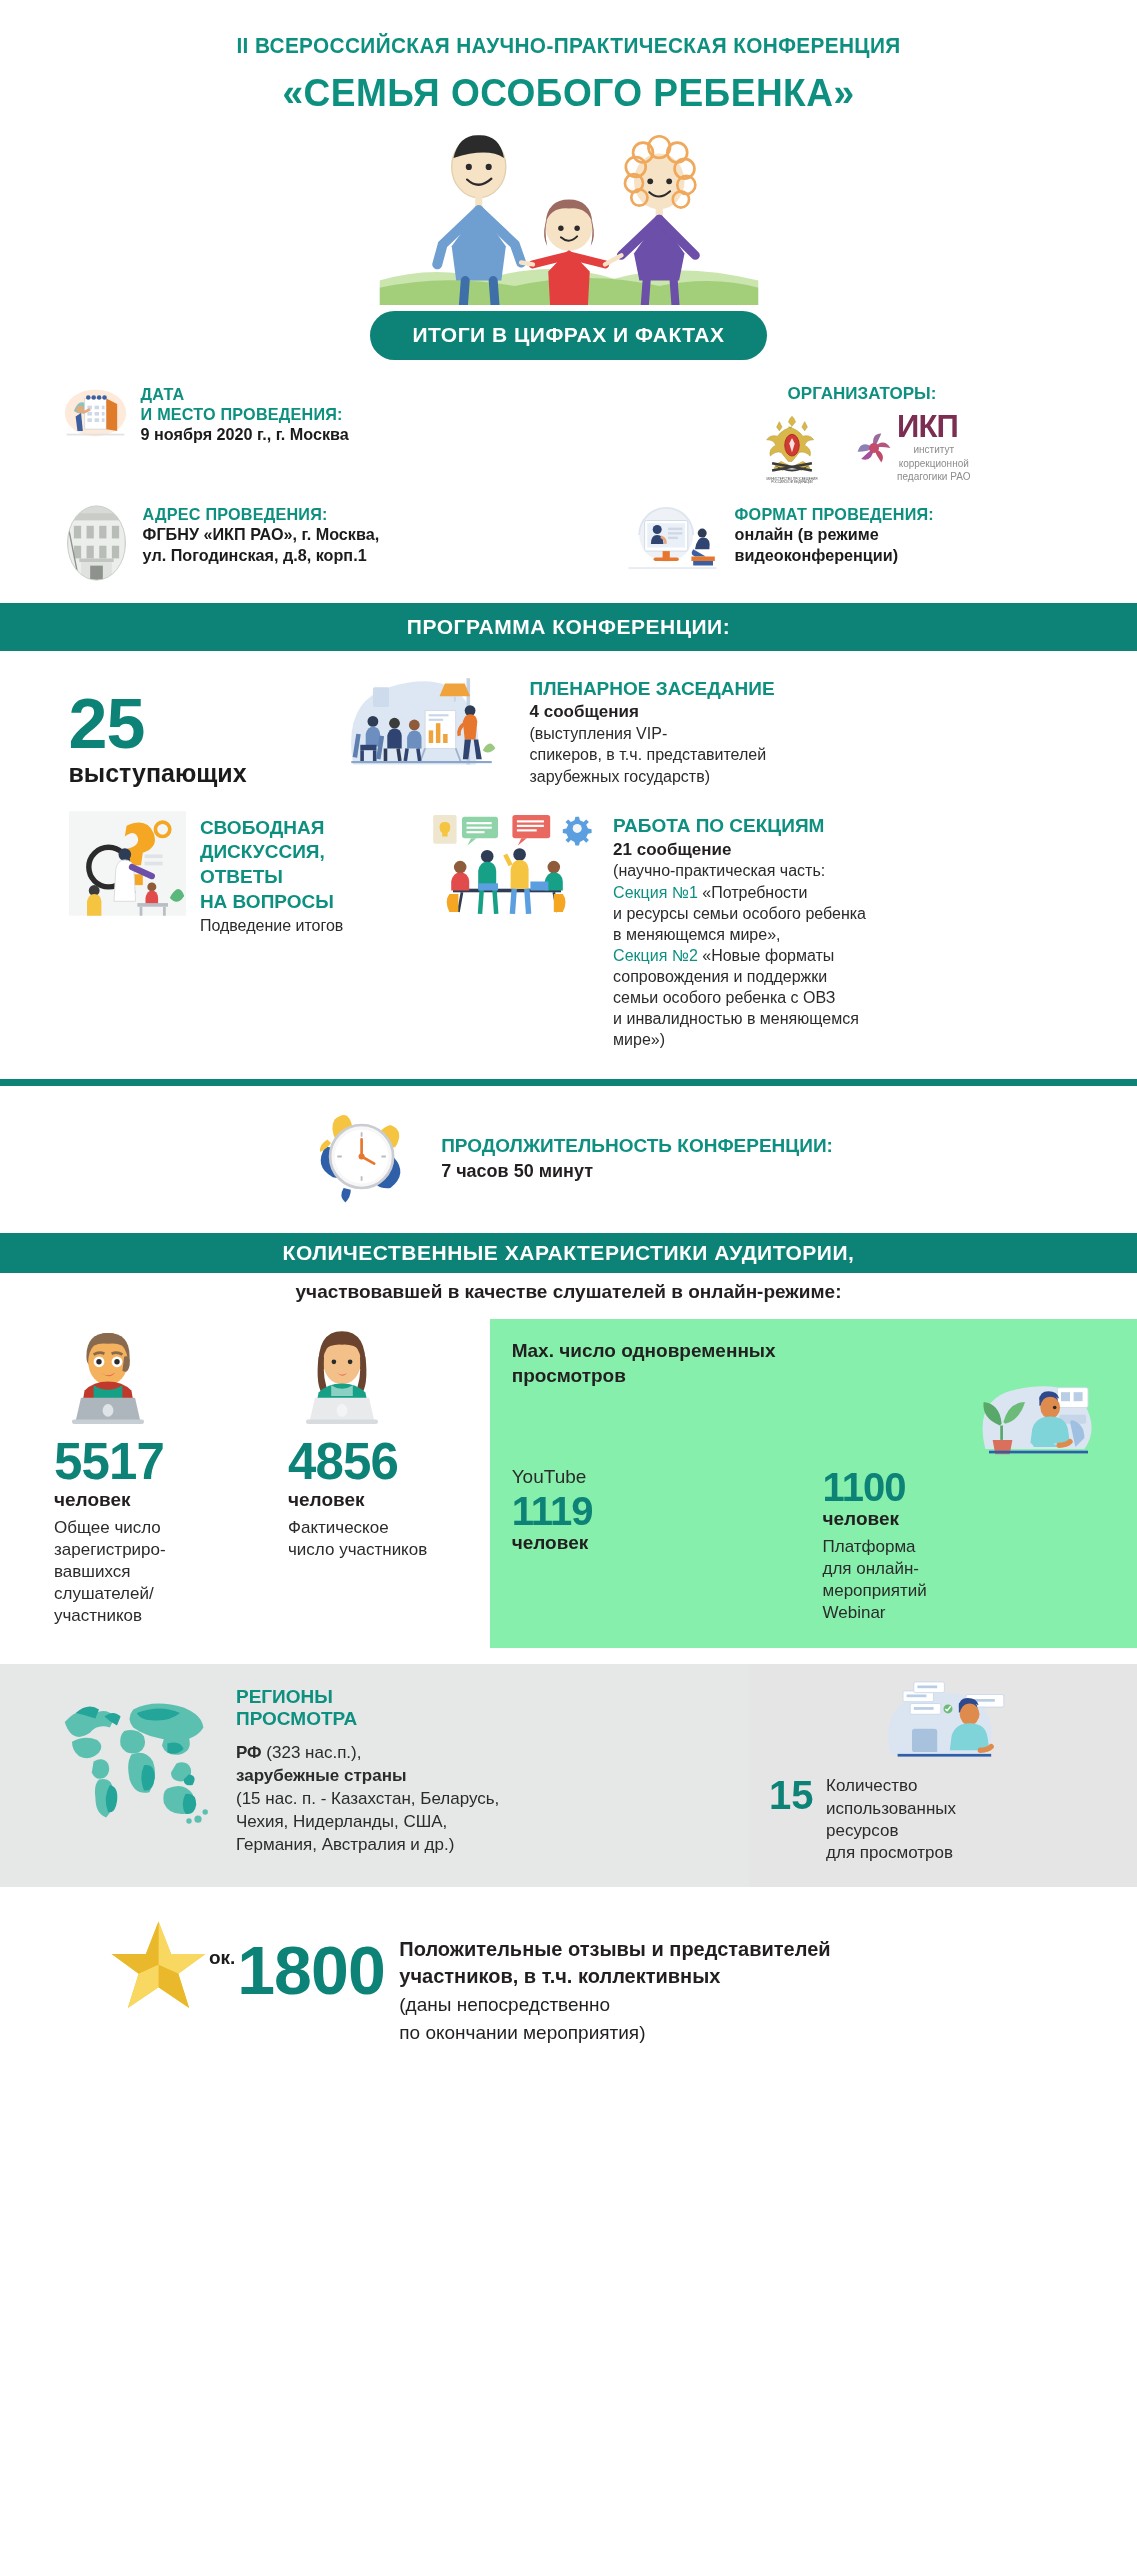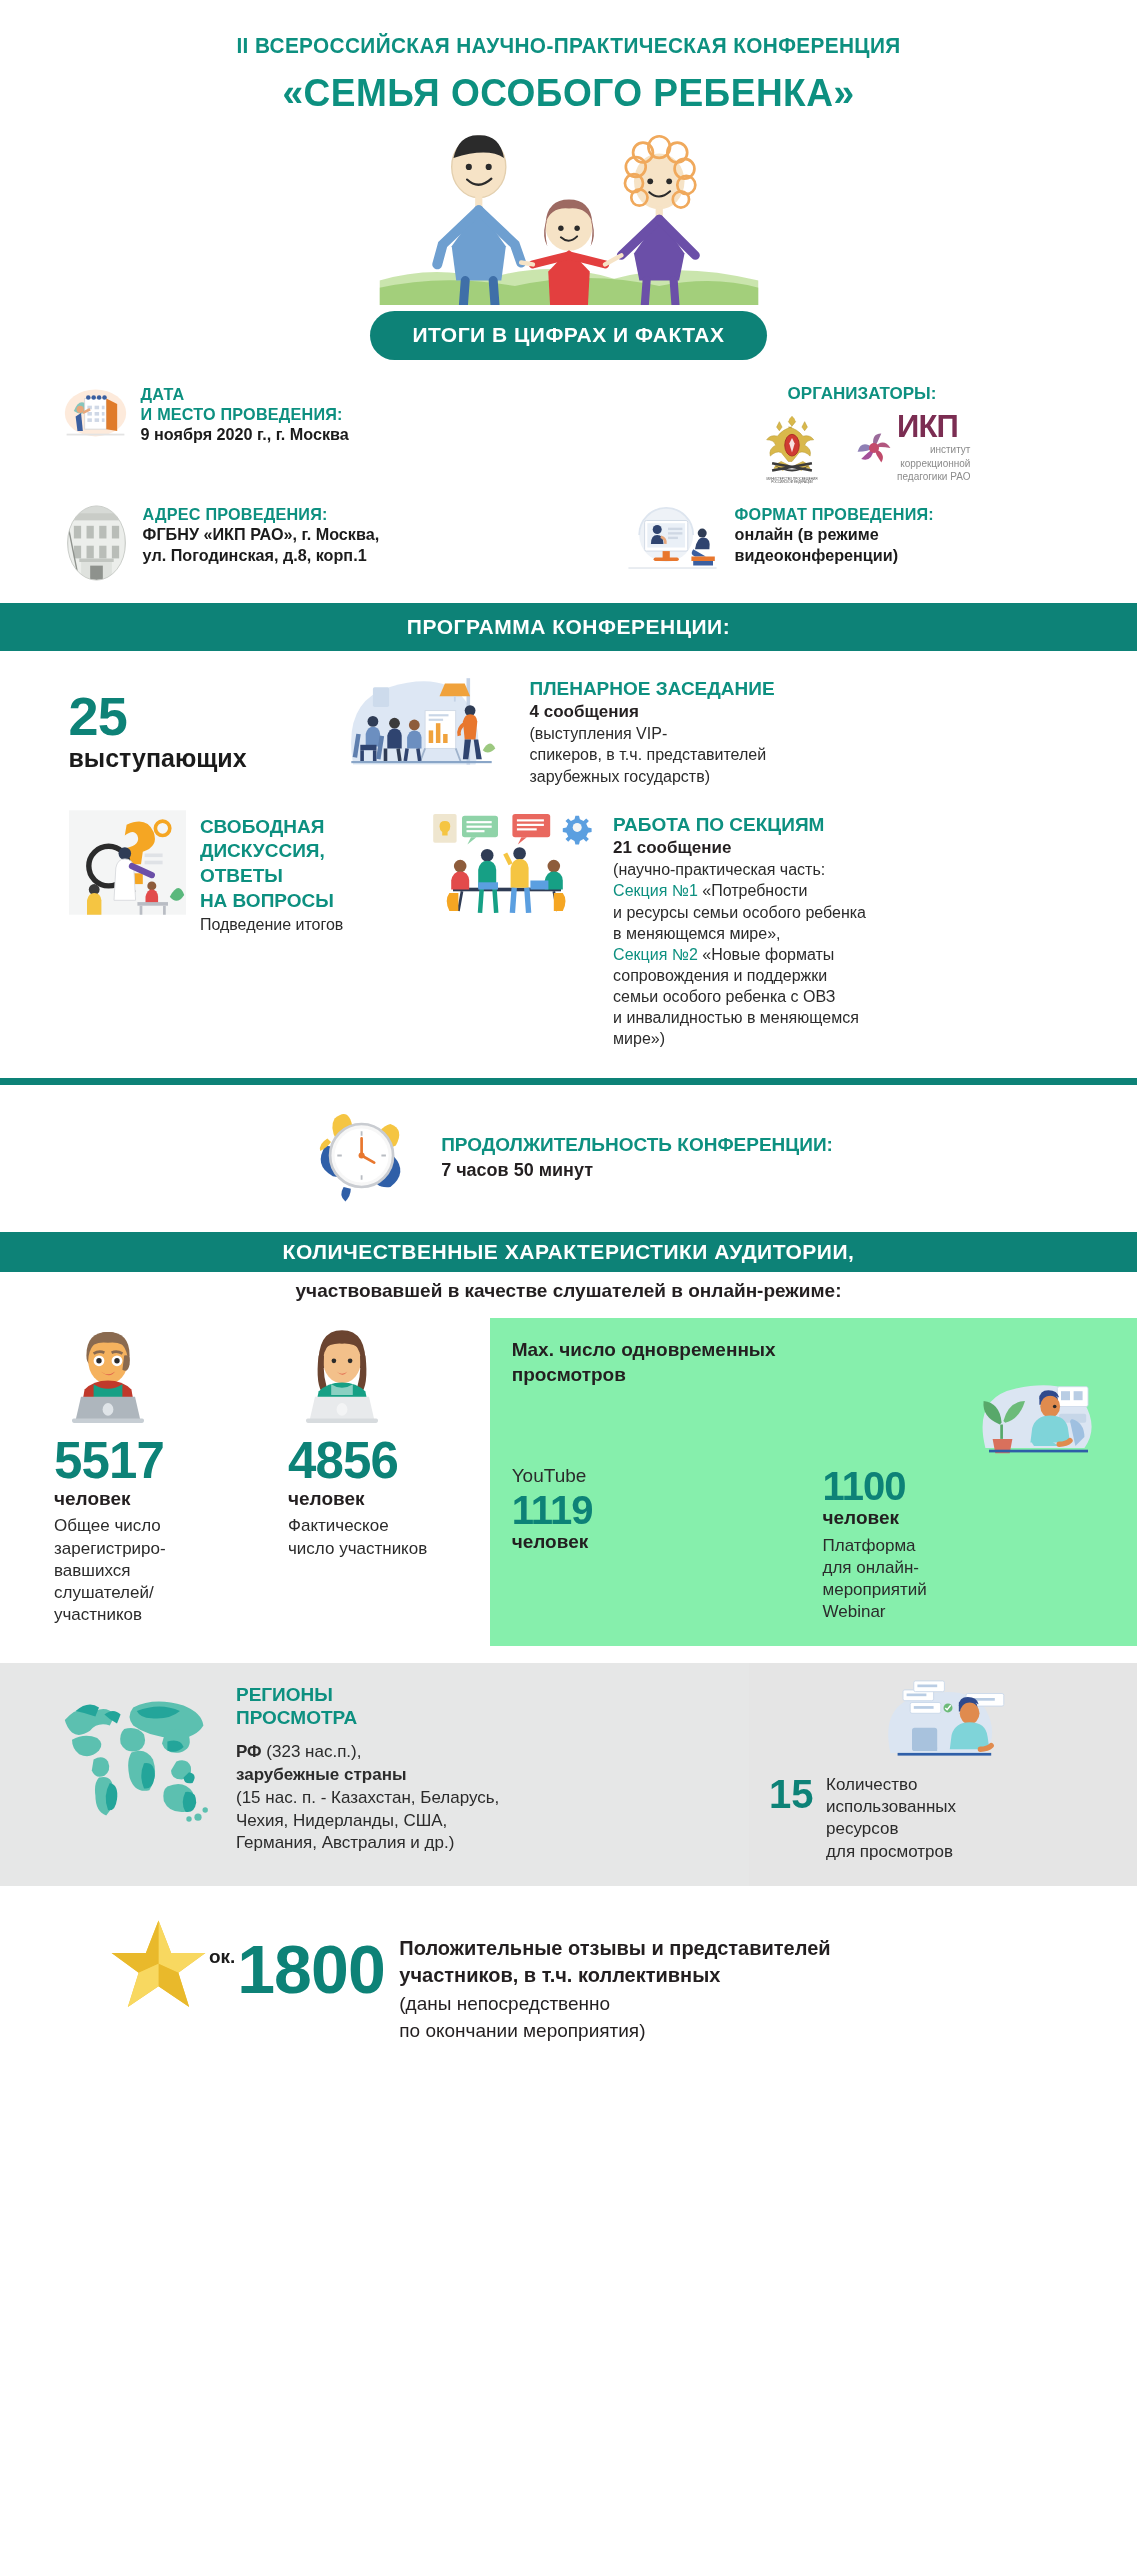--- a/index.html
+++ b/index.html
@@ -47,37 +47,37 @@
   .label-teal{
     color:#0d9080;font-weight:bold;font-size:16.2px;line-height:1.25;
     font-family:"Liberation Sans Narrow","Liberation Sans",sans-serif;
     letter-spacing:0.2px;
   }
   .val-bold{font-weight:bold;font-size:16.2px;line-height:1.3;color:#1b1b1b;}
   .organizers{flex:1;text-align:center;}
   .org-title{color:#0d9080;font-weight:bold;font-size:17px;margin-bottom:5.4px;
     font-family:"Liberation Sans Narrow","Liberation Sans",sans-serif;}
   .org-logos{display:flex;align-items:center;justify-content:center;gap:23.5px;}
-  .ikp-text{font-size:10px;color:#8b8b8b;line-height:1.35;text-align:right;}
+  .ikp-text{font-size:10px;color:#8b8b8b;line-height:1.35;text-align:center;}
 
   
   .greenbar{
     background:#0d8277;color:#fff;text-align:center;font-weight:bold;
     font-size:21px;padding:11.7px 0;letter-spacing:0.5px;
     font-family:"Liberation Sans Narrow","Liberation Sans",sans-serif;
   }
   .greenbar.thin{padding:8.1px 0;}
   .subbar{text-align:center;font-weight:bold;font-size:19px;padding:8.1px 0 3.6px;
     font-family:"Liberation Sans Narrow","Liberation Sans",sans-serif;}
 
   
   .prog{padding:20px 36px 9px;}
   .prog-row{display:flex;align-items:flex-start;}
   .bignum{
-    color:#0d8277;font-weight:bold;font-size:54px;line-height:.95;
+    color:#0d8277;font-weight:bold;font-size:70px;line-height:.95;
     letter-spacing:-0.9px;
   }
   .bignum-sub{font-weight:bold;font-size:25px;margin-top:1.8px;color:#1b1b1b;}
   .p-head{color:#0d9080;font-weight:bold;font-size:19px;margin-bottom:2.7px;
     font-family:"Liberation Sans Narrow","Liberation Sans",sans-serif;}
   .p-sub{font-weight:bold;font-size:17px;margin-bottom:0.9px;}
   .p-body{font-size:16px;line-height:1.32;color:#2b2b2b;}
   .sec-tag{color:#0d9080;}
 
   

